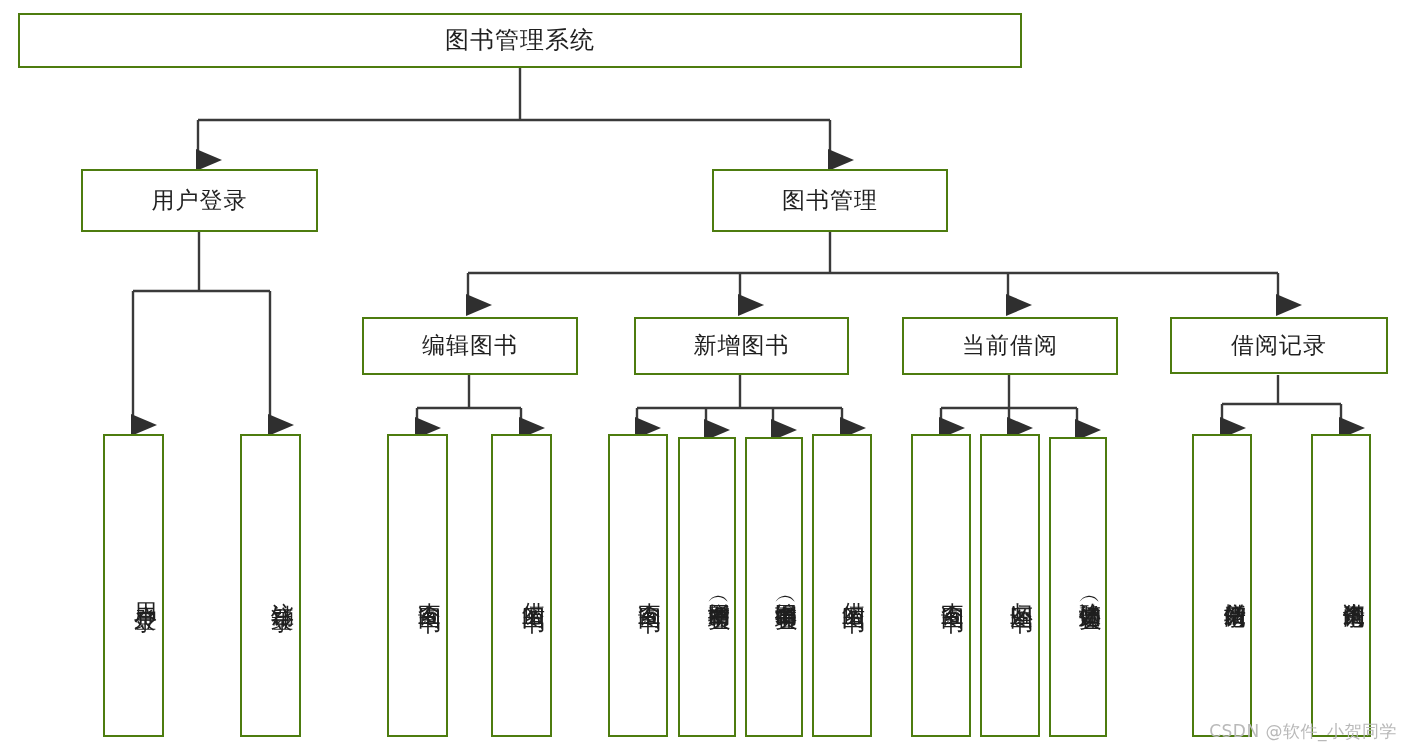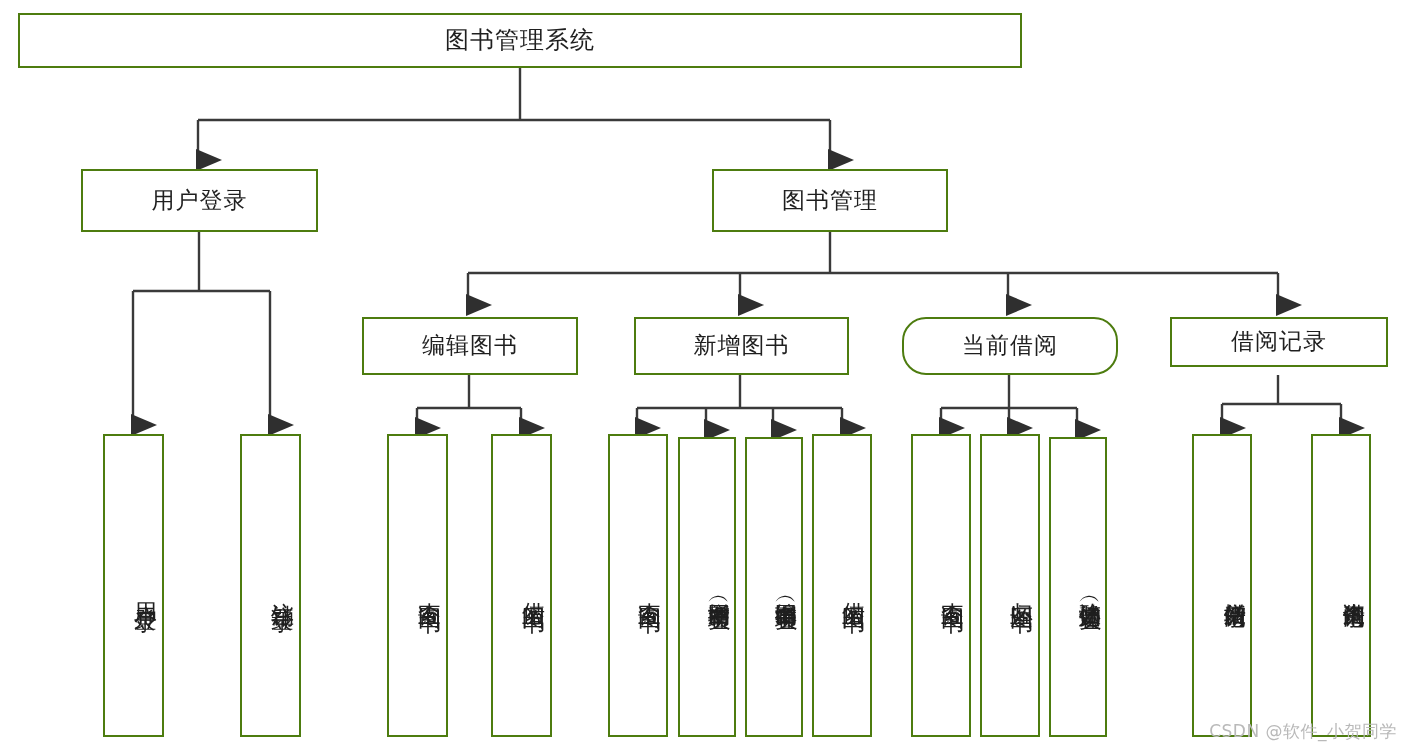--- a/index.html
+++ b/index.html
@@ -139,24 +139,24 @@
   <div class="node horizontal" style="left:712px; top:169px; width:236px; height:63px;text-align:right;">
     <span>图书管理</span>
   </div>
 
   <div class="node horizontal" style="left:362px; top:317px; width:216px; height:58px;">
     <span>编辑图书</span>
   </div>
   <div class="node horizontal" style="left:634px; top:317px; width:215px; height:58px;">
     <span>新增图书</span>
   </div>
-  <div class="node horizontal" style="left:902px; top:317px; width:216px; height:58px;border-radius:24px;">
+  <div class="node horizontal" style="left:902px; top:317px; width:216px; height:58px;">
     <span>当前借阅</span>
   </div>
-  <div class="node horizontal" style="left:1170px; top:317px; width:218px; height:50px;">
+  <div class="node horizontal" style="left:1170px; top:317px; width:218px; height:57px;">
     <span>借阅记录</span>
   </div>
 
   <div class="node vertical" style="left:103px; top:434px; width:61px; height:303px;">
     <span>用户登录</span>
   </div>
   <div class="node vertical" style="left:240px; top:434px; width:61px; height:303px;">
     <span>注销登录</span>
   </div>
 

